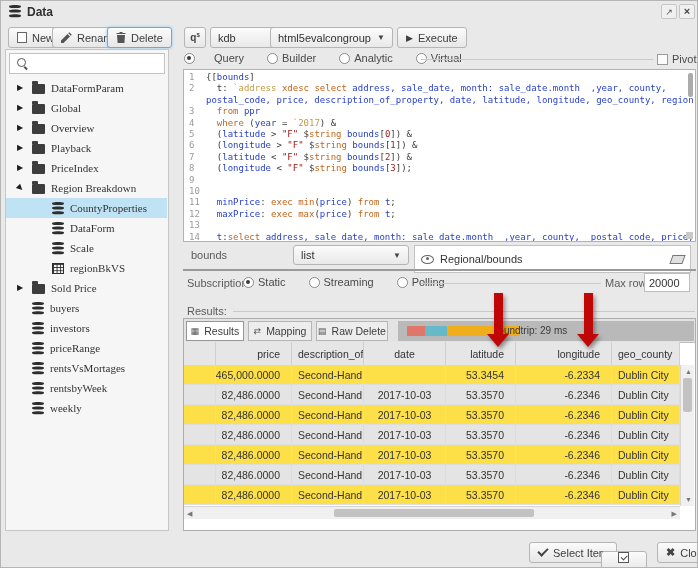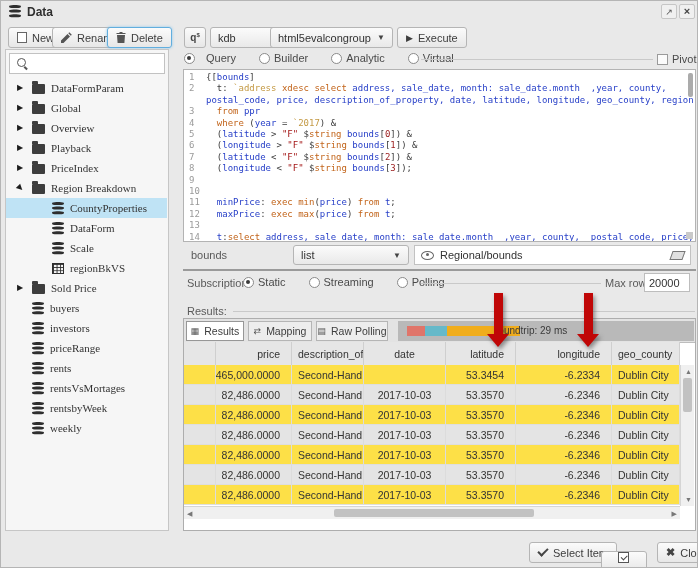--- a/index.html
+++ b/index.html
@@ -196,25 +196,20 @@
           <span class="tree-label">investors</span>
         </div>
         <div class="tree-row" style="padding-left: 8px;">
           <span class="tree-arrow"></span>
           <span class="icon-db"></span>
           <span class="tree-label">priceRange</span>
         </div>
         <div class="tree-row" style="padding-left: 8px;">
           <span class="tree-arrow"></span>
           <span class="icon-db"></span>
-          <span class="tree-label">rents</span>
-        </div>
-        <div class="tree-row" style="padding-left: 8px;">
-          <span class="tree-arrow"></span>
-          <span class="icon-db"></span>
           <span class="tree-label">rentsVsMortages</span>
         </div>
         <div class="tree-row" style="padding-left: 8px;">
           <span class="tree-arrow"></span>
           <span class="icon-db"></span>
           <span class="tree-label">rentsbyWeek</span>
         </div>
         <div class="tree-row" style="padding-left: 8px;">
           <span class="tree-arrow"></span>
           <span class="icon-db"></span>
@@ -233,21 +228,21 @@
   <div class="abs select" style="left:269px;top:26px;width:123px;">
     <span>html5evalcongroup</span>
     <span class="caret">▼</span>
   </div>
   <div class="abs btn" style="left:396px;top:26px;">
     <span class="play">▶</span>
     <span>Execute</span>
   </div>
 
   <div class="abs" style="left:183px;top:51px;display:flex;align-items:center;gap:7px;">
-      <span style="display: inline-flex; align-items: center; gap: 11px; margin-right: 16px;">
+      <span style="display: inline-flex; align-items: center; gap: 19px; margin-right: 16px;">
         <span class="radio sel"></span>
         <span class="rlabel">Query</span>
       </span>
       <span style="display: inline-flex; align-items: center; gap: 4px; margin-right: 16px;">
         <span class="radio"></span>
         <span class="rlabel">Builder</span>
       </span>
       <span style="display: inline-flex; align-items: center; gap: 4px; margin-right: 16px;">
         <span class="radio"></span>
         <span class="rlabel">Analytic</span>
@@ -283,21 +278,21 @@
       </div>
     <div class="ed-thumb"></div>
     <div class="ed-corner"></div>
   </div>
 
   <div class="abs seclabel" style="left:190px;top:248px;">bounds</div>
   <div class="abs select" style="left:292px;top:244px;width:116px;height:20px;">
     <span>list</span>
     <span class="caret">▼</span>
   </div>
-  <div class="abs textbox" style="left:413px;top:244px;width:277px;height:20px;">
+  <div class="abs textbox" style="left:413px;top:244px;width:277px;height:28px;">
     <span class="icon-eye"></span>
     <span style="flex:1;">Regional/bounds</span>
     <span class="icon-eraser"></span>
   </div>
 
   <div class="abs divider-thick" style="left:182px;top:268px;width:513px;height:2px;"></div>
 
   <div class="abs seclabel" style="left:186px;top:276px;">Subscription:</div>
   <div class="abs" style="left:242px;top:275px;display:flex;align-items:center;gap:7px;">
       <span style="display: inline-flex; align-items: center; gap: 4px; margin-right: 16px;">
@@ -326,21 +321,21 @@
           <div class="tab active" style="left: 2px; width: 58px;">
             <span class="tico">▦</span>
             <span>Results</span>
           </div>
           <div class="tab" style="left: 64px; width: 64px;">
             <span class="tico">⇄</span>
             <span>Mapping</span>
           </div>
           <div class="tab" style="left: 132px; width: 72px;">
             <span class="tico">▤</span>
-            <span>Raw Polling</span>
+            <span>Raw Delete</span>
           </div>
         </div>
       <div class="graystrip" style="left:214px;width:296px;">
         <div class="progress">
             <span style="width: 18px; background: rgb(224, 117, 106);"></span>
             <span style="width: 22px; background: rgb(102, 185, 201);"></span>
             <span style="width: 73px; background: rgb(240, 173, 28);"></span>
           </div>
         <div class="roundtrip">roundtrip: 29 ms</div>
       </div>

